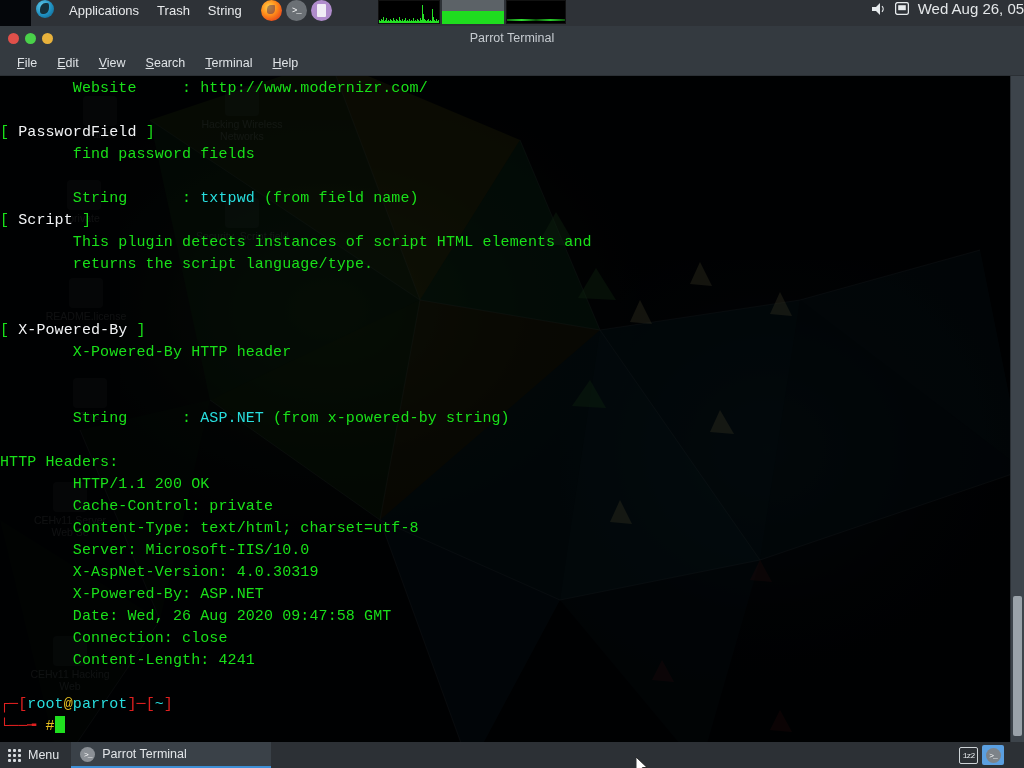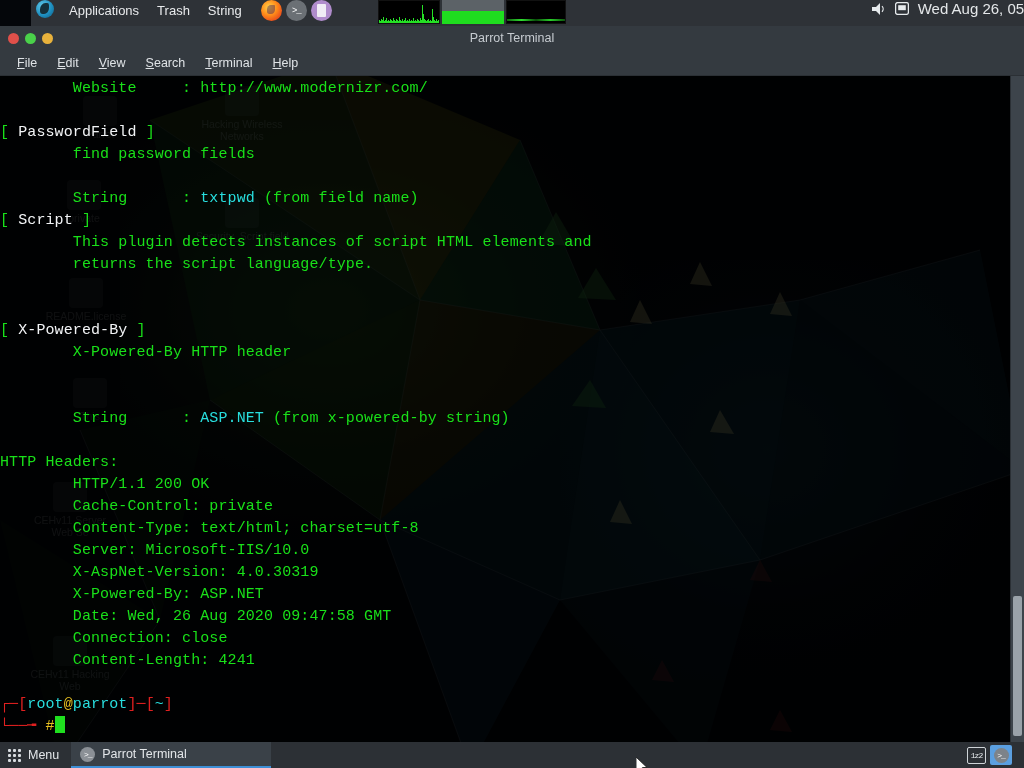--- a/index.html
+++ b/index.html
@@ -212,21 +212,21 @@
     border-bottom: 2px solid #3d8fd6;
     min-width: 200px;
   }
   .task-ico {
     width: 15px; height: 15px; border-radius: 50%;
     background: #8b9096; color: #fff;
     font-family: "Liberation Mono", monospace; font-size: 8px;
     display: flex; align-items: center; justify-content: center;
     letter-spacing: -1px;
   }
-  #tb-right { margin-left: auto; display: flex; align-items: center; gap: 4px; padding-right: 12px; }
+  #tb-right { margin-left: auto; display: flex; align-items: center; gap: 4px; padding-right: 20px; }
   #tb-workspace {
     width: 19px; height: 17px;
     border: 1px solid #cfd4d8; border-radius: 2px;
     color: #e6eaed; font-size: 8px;
     font-family: "Liberation Mono", monospace;
     display: flex; align-items: center; justify-content: center;
     letter-spacing: -1px;
   }
   #tb-term-active {
     width: 22px; height: 20px; background: #5b9fe0;

